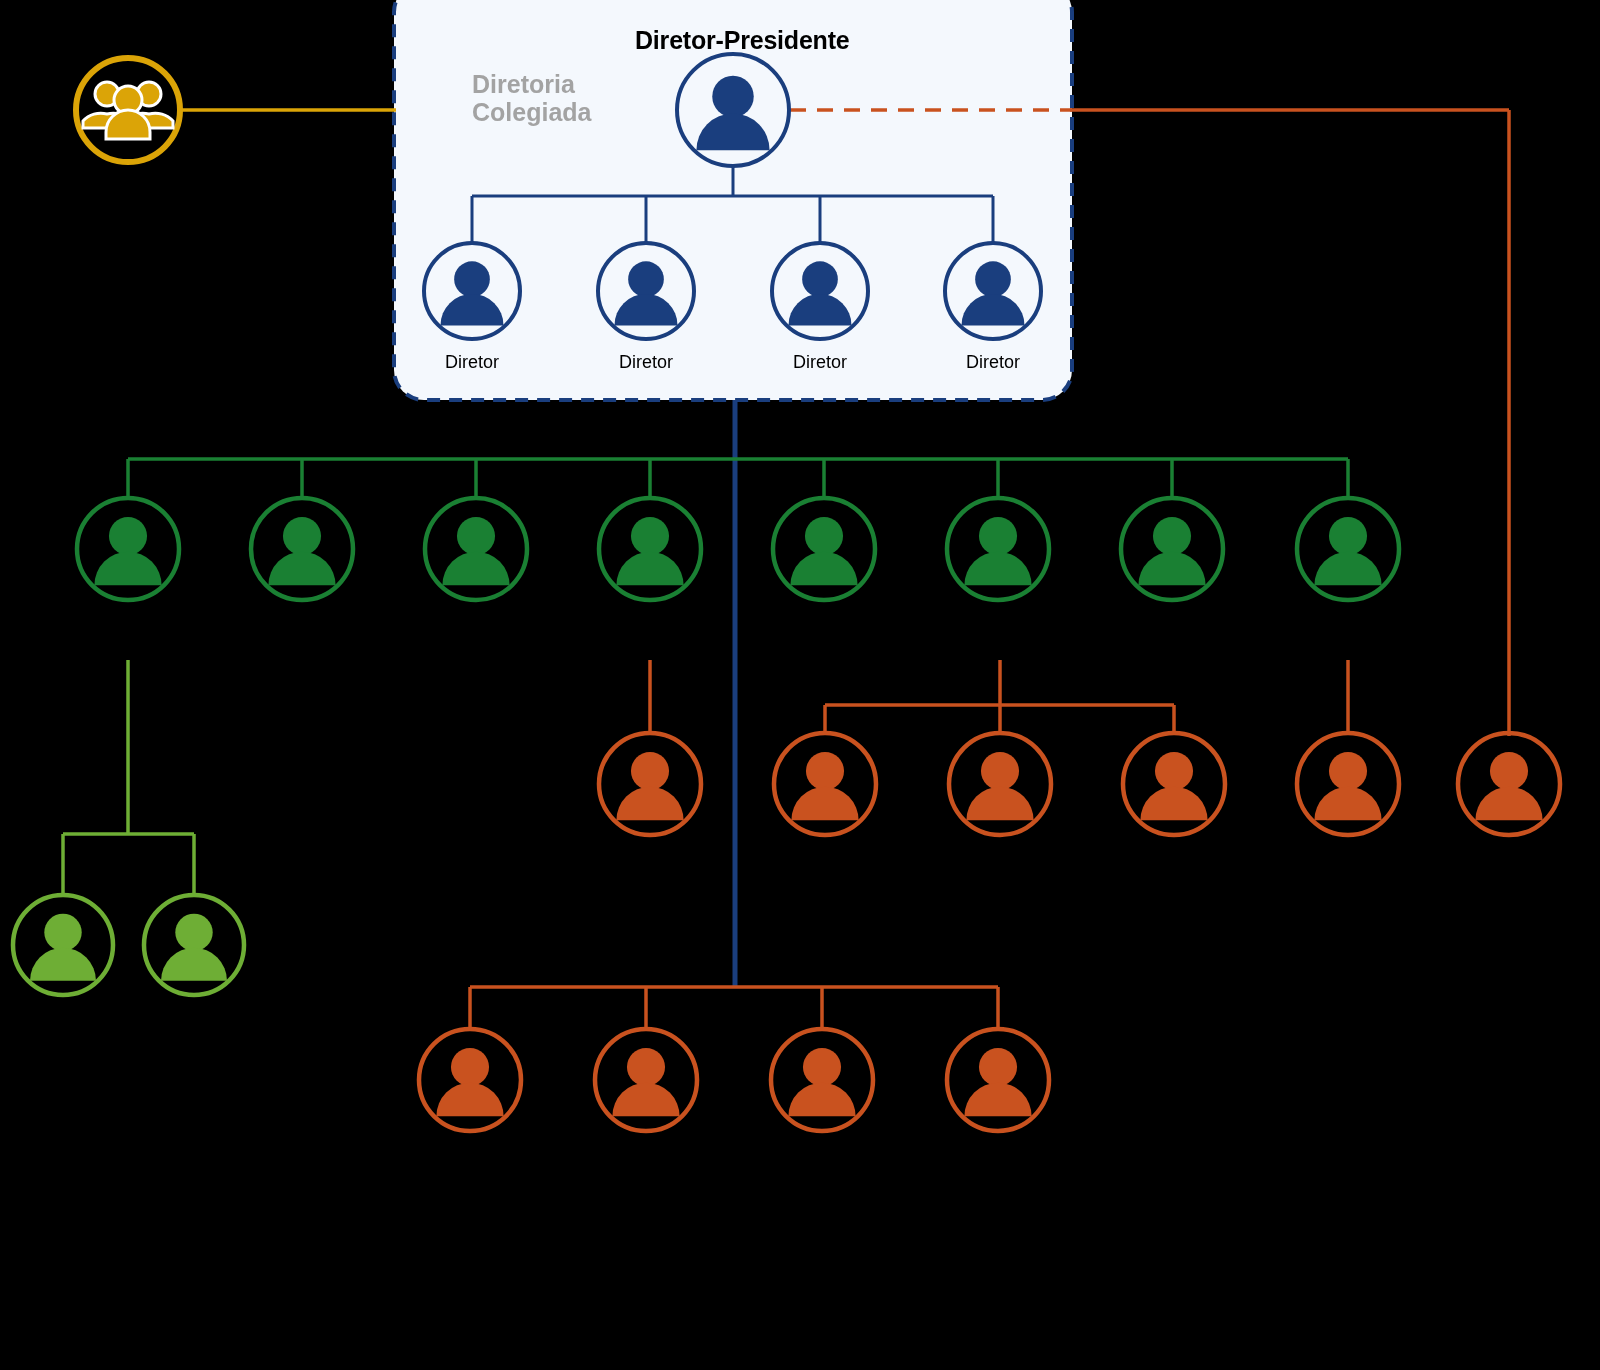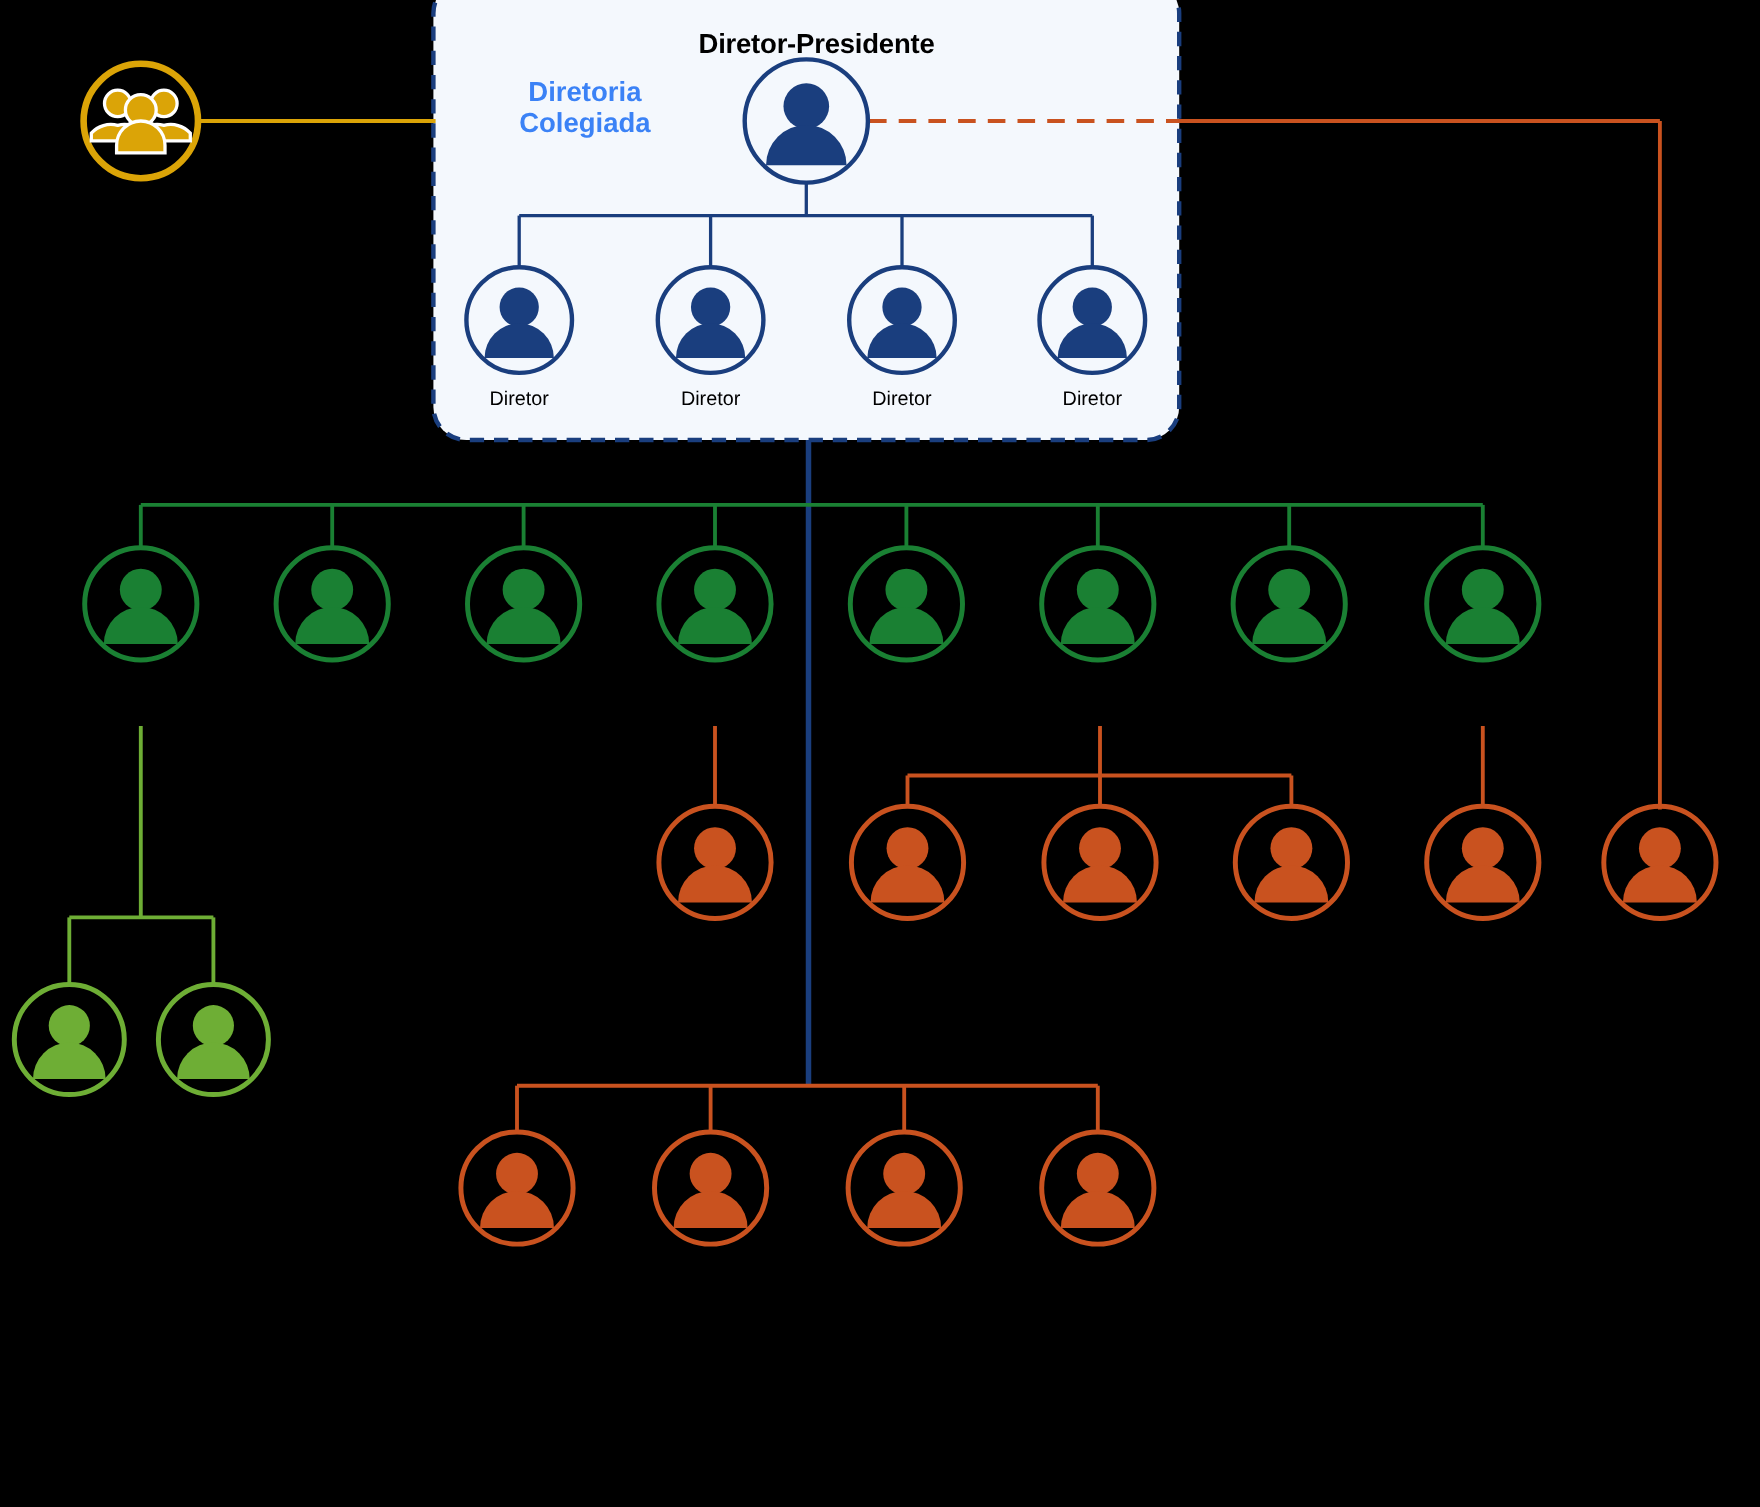--- a/index.html
+++ b/index.html
@@ -30,23 +30,23 @@
   }
   .lbl-pres {
     font-size: 25px;
     font-weight: bold;
     color: #000000;
     letter-spacing: -0.2px;
   }
   .lbl-colegiada {
     font-size: 25px;
     font-weight: bold;
-    color: #3b82f6;
+    color: #a3a3a3;
     line-height: 1.12;
-    text-align: center;
+    text-align: left;
   }
   .lbl-diretor {
     font-size: 18px;
     color: #000000;
     text-align: center;
   }
 </style>
 </head>
 <body>
 

